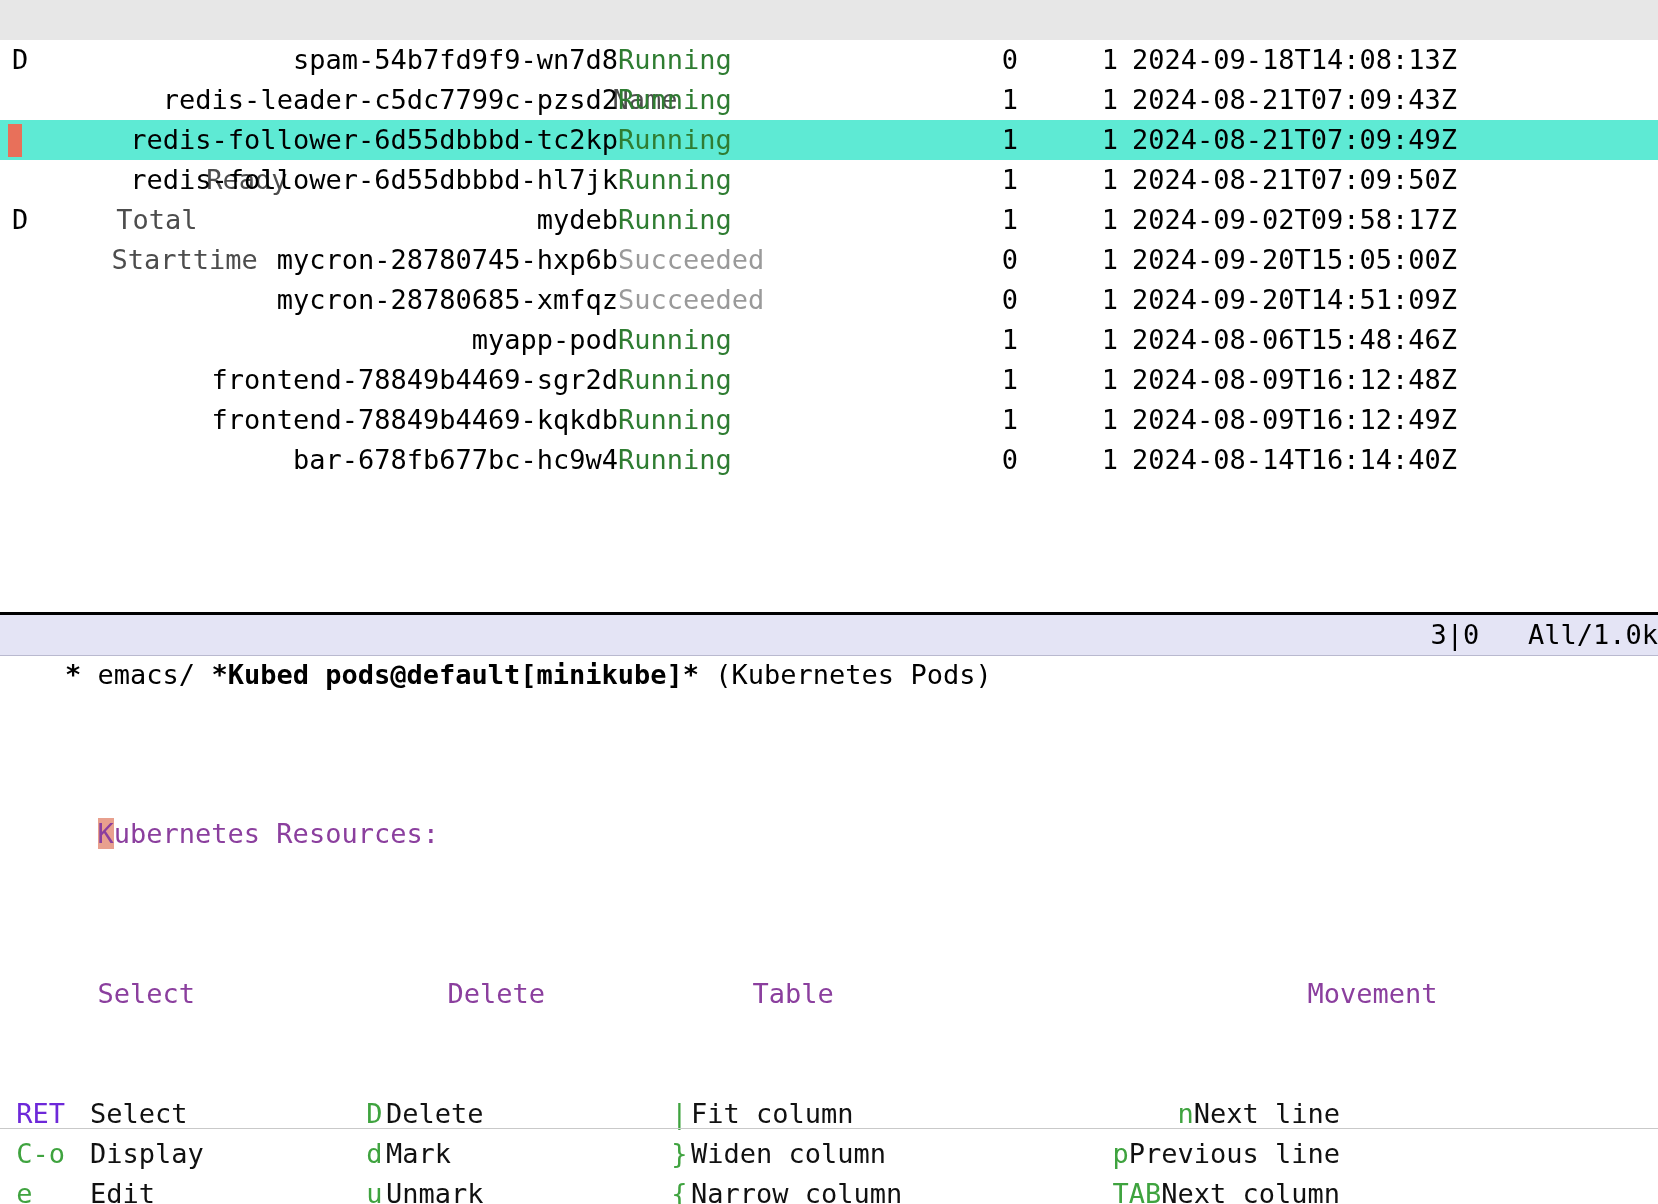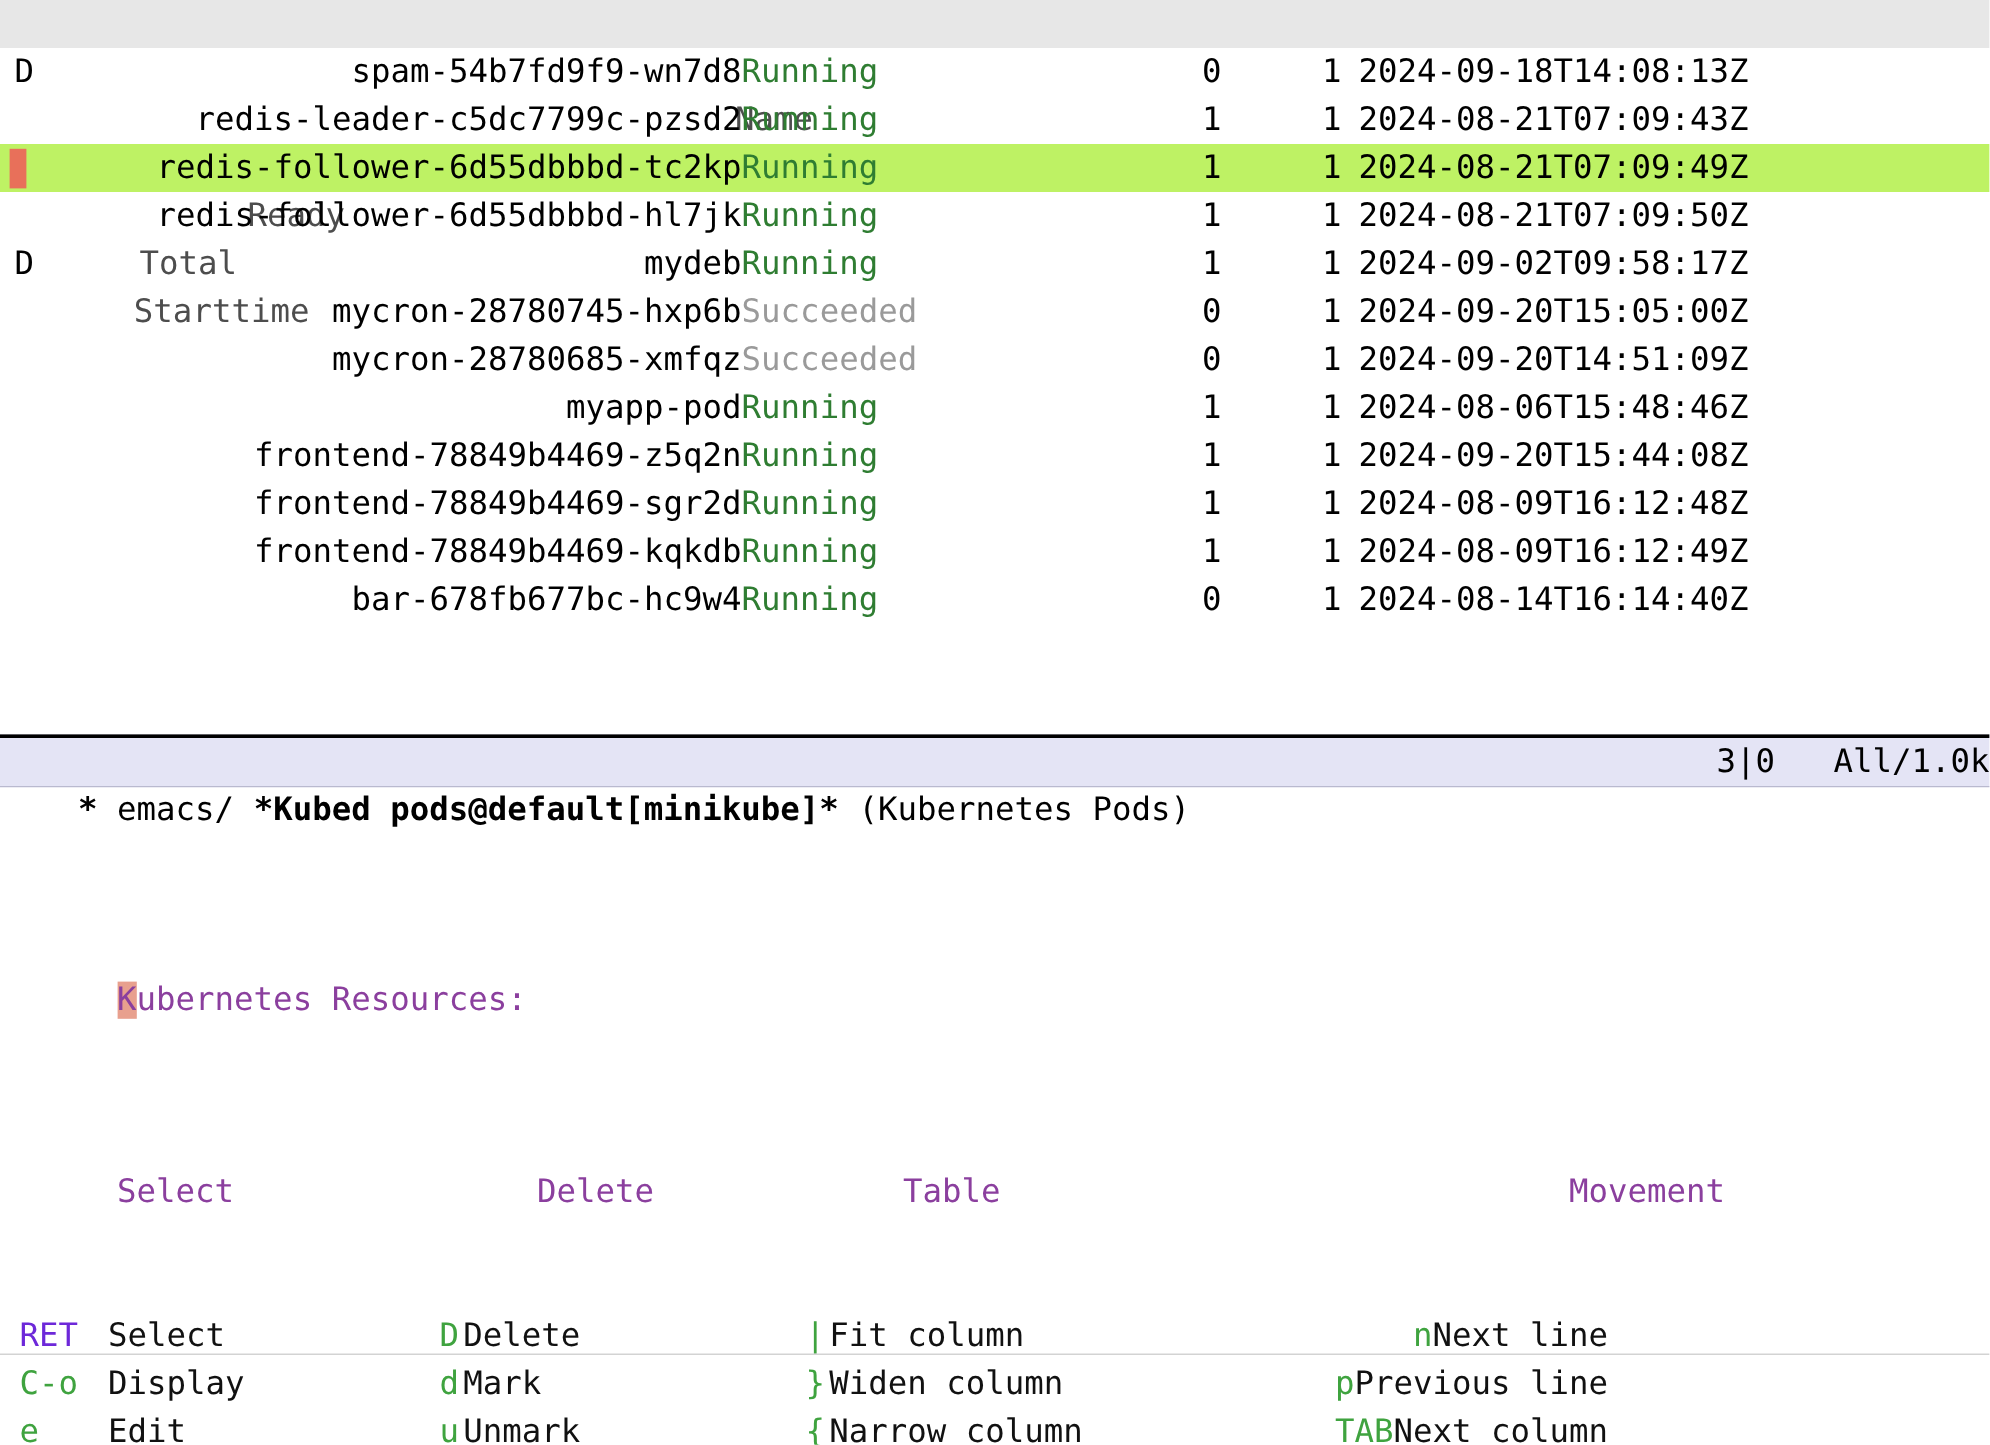--- a/index.html
+++ b/index.html
@@ -11,21 +11,21 @@
     line-height:40px;
     color:#000000;
     overflow:hidden;
   }
   .wrap{position:relative;width:1658px;height:1204px;}
 
   
   .tbl{position:absolute;left:0;top:0;width:1658px;}
   .row{height:40px;line-height:40px;white-space:pre;display:block;position:relative;}
   .hdr{background:#e7e7e7;color:#4d4d4d;}
-  .row.sel{background:#bef264;}
+  .row.sel{background:#5eead4;}
   .cursorbar{position:absolute;left:8px;top:4px;width:14px;height:33px;background:#e8705a;}
   .c{display:inline-block;vertical-align:top;}
   .c-flag{width:26px;text-align:left;padding-left:12px;}
   .c-name{width:580px;text-align:right;}
   .c-phase{width:210px;text-align:left;}
   .c-ready{width:190px;text-align:right;}
   .c-total{width:100px;text-align:right;}
   .c-start{width:400px;text-align:left;padding-left:14px;}
   .ph-running{color:#2f7d32;font-weight:normal;}
   .ph-succeeded{color:#9a9a9a;}
@@ -75,21 +75,20 @@
     </div>
     <div id="table-body">
         <div class="row"><span class="c c-flag">D</span><span class="c c-name">spam-54b7fd9f9-wn7d8</span><span class="c c-phase ph-running">Running</span><span class="c c-ready">0</span><span class="c c-total">1</span><span class="c c-start">2024-09-18T14:08:13Z</span></div>
         <div class="row"><span class="c c-flag"> </span><span class="c c-name">redis-leader-c5dc7799c-pzsd2</span><span class="c c-phase ph-running">Running</span><span class="c c-ready">1</span><span class="c c-total">1</span><span class="c c-start">2024-08-21T07:09:43Z</span></div>
         <div class="row sel"><span class="cursorbar"></span><span class="c c-flag"> </span><span class="c c-name">redis-follower-6d55dbbbd-tc2kp</span><span class="c c-phase ph-running">Running</span><span class="c c-ready">1</span><span class="c c-total">1</span><span class="c c-start">2024-08-21T07:09:49Z</span></div>
         <div class="row"><span class="c c-flag"> </span><span class="c c-name">redis-follower-6d55dbbbd-hl7jk</span><span class="c c-phase ph-running">Running</span><span class="c c-ready">1</span><span class="c c-total">1</span><span class="c c-start">2024-08-21T07:09:50Z</span></div>
         <div class="row"><span class="c c-flag">D</span><span class="c c-name">mydeb</span><span class="c c-phase ph-running">Running</span><span class="c c-ready">1</span><span class="c c-total">1</span><span class="c c-start">2024-09-02T09:58:17Z</span></div>
         <div class="row"><span class="c c-flag"> </span><span class="c c-name">mycron-28780745-hxp6b</span><span class="c c-phase ph-succeeded">Succeeded</span><span class="c c-ready">0</span><span class="c c-total">1</span><span class="c c-start">2024-09-20T15:05:00Z</span></div>
         <div class="row"><span class="c c-flag"> </span><span class="c c-name">mycron-28780685-xmfqz</span><span class="c c-phase ph-succeeded">Succeeded</span><span class="c c-ready">0</span><span class="c c-total">1</span><span class="c c-start">2024-09-20T14:51:09Z</span></div>
         <div class="row"><span class="c c-flag"> </span><span class="c c-name">myapp-pod</span><span class="c c-phase ph-running">Running</span><span class="c c-ready">1</span><span class="c c-total">1</span><span class="c c-start">2024-08-06T15:48:46Z</span></div>
-        <div class="row"><span class="c c-flag"> </span><span class="c c-name">frontend-78849b4469-z5q2n</span><span class="c c-phase ph-running">Running</span><span class="c c-ready">1</span><span class="c c-total">1</span><span class="c c-start">2024-09-20T15:44:08Z</span></div>
         <div class="row"><span class="c c-flag"> </span><span class="c c-name">frontend-78849b4469-sgr2d</span><span class="c c-phase ph-running">Running</span><span class="c c-ready">1</span><span class="c c-total">1</span><span class="c c-start">2024-08-09T16:12:48Z</span></div>
         <div class="row"><span class="c c-flag"> </span><span class="c c-name">frontend-78849b4469-kqkdb</span><span class="c c-phase ph-running">Running</span><span class="c c-ready">1</span><span class="c c-total">1</span><span class="c c-start">2024-08-09T16:12:49Z</span></div>
         <div class="row"><span class="c c-flag"> </span><span class="c c-name">bar-678fb677bc-hc9w4</span><span class="c c-phase ph-running">Running</span><span class="c c-ready">0</span><span class="c c-total">1</span><span class="c c-start">2024-08-14T16:14:40Z</span></div>
       </div>
   </div>
 
   <div class="blankzone"></div>
 
   <div class="modeline">
     <span class="ml-star">*</span><span> </span><span class="ml-emacs">emacs/</span><span> </span><span class="ml-buf">*Kubed pods@default[minikube]*</span><span> </span><span>(Kubernetes Pods)</span>

